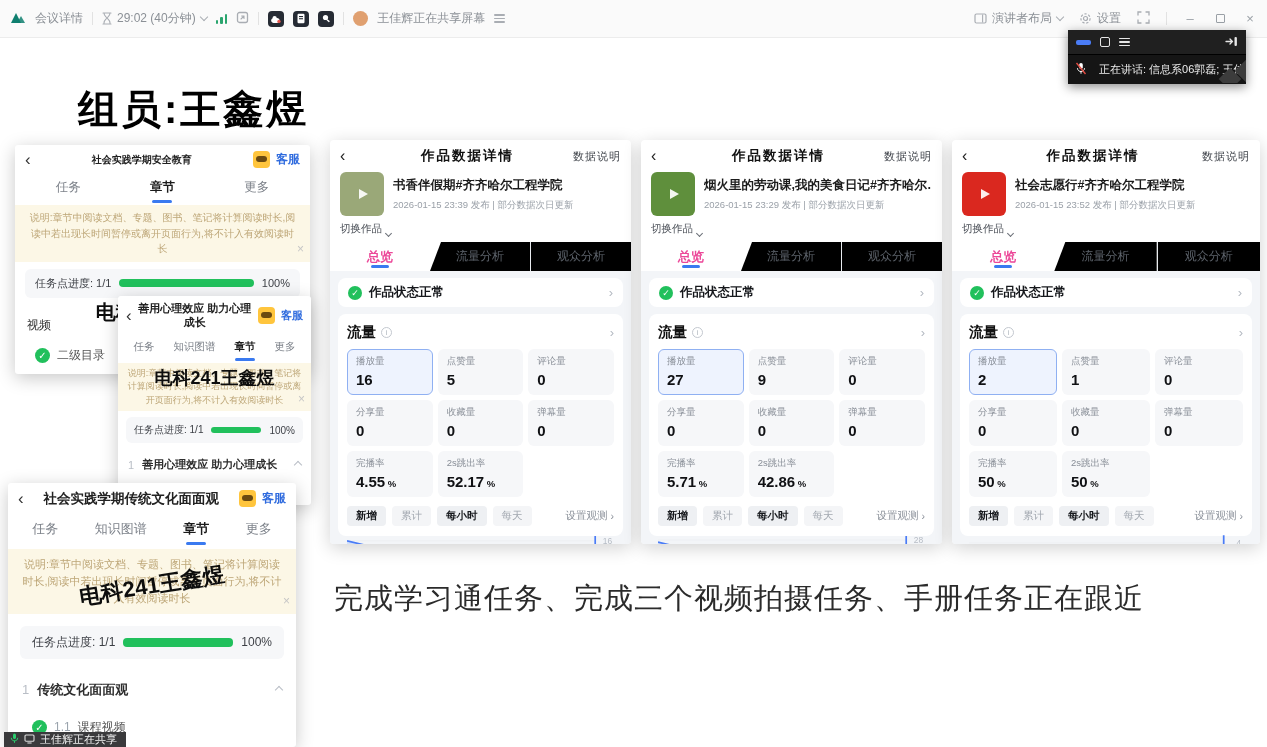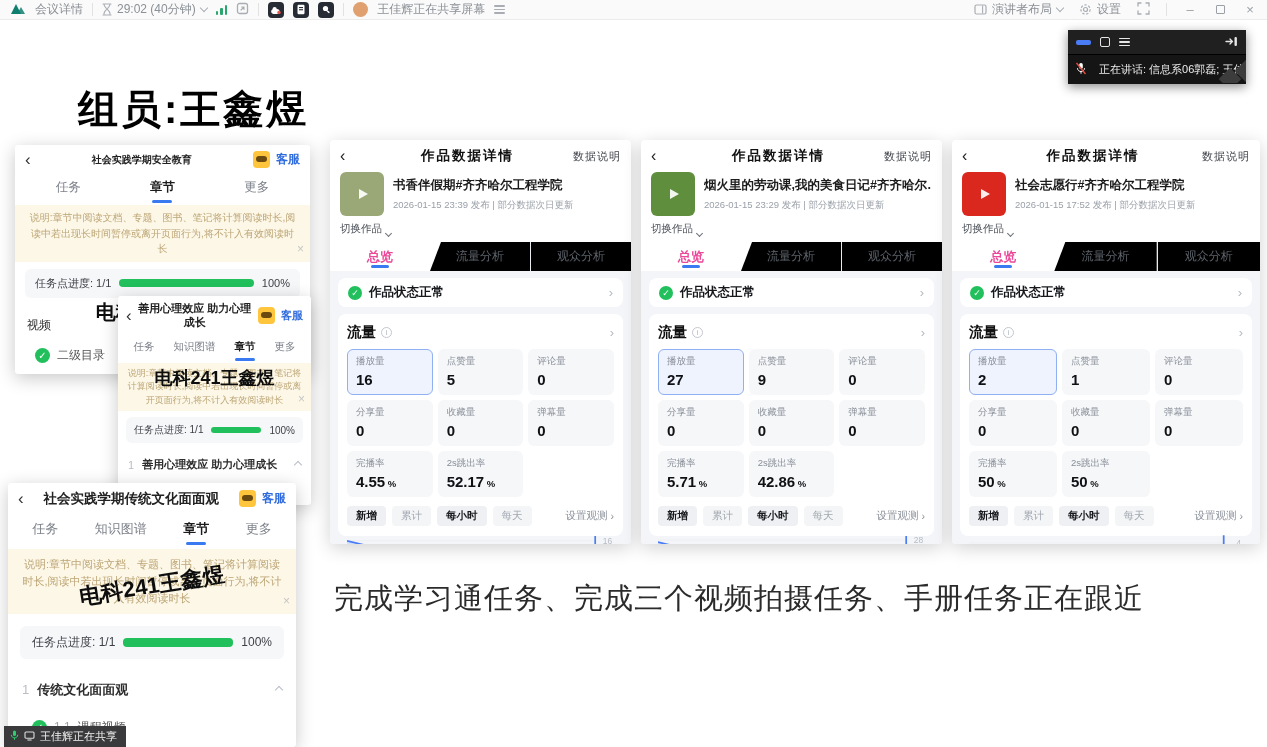--- a/index.html
+++ b/index.html
@@ -1,21 +1,21 @@
 <!DOCTYPE html>
 <html><head>
 <meta charset="utf-8">
 <style>
 *{margin:0;padding:0;box-sizing:border-box}
 html,body{width:1267px;height:747px;overflow:hidden}
 body{font-family:"Liberation Sans","DejaVu Sans",sans-serif;background:#fff}
 .screen{position:relative;width:1267px;height:747px;background:#fff;overflow:hidden}
 
 
-.meetbar{position:absolute;top:0;left:0;right:0;height:20px;background:#fafafa;border-bottom:1px solid #ececec;display:flex;align-items:center;padding:0 10px;gap:9px;font-size:12px;color:#8b9096;z-index:40}
+.meetbar{position:absolute;top:0;left:0;right:0;height:38px;background:#fafafa;border-bottom:1px solid #ececec;display:flex;align-items:center;padding:0 10px;gap:9px;font-size:12px;color:#8b9096;z-index:40}
 .mb-sep{width:1px;height:13px;background:#e2e2e2}
 .mb-group{display:flex;align-items:center;gap:5px}
 .sig{display:flex;align-items:flex-end;gap:2px;height:11px}
 .sig i{width:2.5px;background:#2aa56e;border-radius:1px;display:block}
 .appicon{width:16px;height:16px;border-radius:4px;background:#262b34;display:flex;align-items:center;justify-content:center;flex:none}
 .avatar{width:15px;height:15px;border-radius:50%;background:#e0a070;flex:none}
 .burger{display:inline-block;width:11px}
 .burger i{display:block;height:1.5px;background:#a9adb3;margin:2px 0;border-radius:1px}
 .mb-right{margin-left:auto;display:flex;align-items:center;gap:16px}
 .winbtn{color:#9aa0a6;font-size:13px;width:14px;text-align:center}
@@ -127,21 +127,21 @@
 .stat-value{font-size:15px;font-weight:bold;color:#101114;margin-top:3px}
 .stat-value .unit{font-size:9.5px}
 .dp-filters{display:flex;align-items:center;gap:6px;margin:9px 0 4px;font-size:10.5px}
 .pill{padding:3px 9px;border-radius:4px;background:#f4f5f7;color:#a2a8b0}
 .pill.on{color:#17191d;font-weight:bold;background:#eef0f3}
 .observe{margin-left:auto;color:#8a9099;display:flex;align-items:center;gap:3px}
 .chart{position:relative;margin-top:2px}
 .chart svg{width:100%;height:72px;display:block}
 
 
-.badge{position:absolute;left:4px;bottom:0;height:21px;background:#3a3a3c;display:flex;align-items:center;gap:5px;padding:0 9px 0 6px;color:#f2f2f2;font-size:11px;z-index:60}
+.badge{position:absolute;left:4px;bottom:0;height:15px;background:#3a3a3c;display:flex;align-items:center;gap:5px;padding:0 9px 0 6px;color:#f2f2f2;font-size:11px;z-index:60}
 </style>
 </head>
 <body>
 
 <div class="screen">
 
   <div class="meetbar">
     <span>
       <svg width="16" height="13" viewBox="0 0 16 13">
           <polygon points="1,12 6,2 11,12" fill="#0f7f6f"></polygon>
@@ -579,21 +579,21 @@
         <span class="dp-back">‹</span>
         <span class="dp-title">作品数据详情</span>
         <span class="dp-link">数据说明</span>
       </div>
       <div class="dp-video">
         <span class="dp-thumb" style="background: rgb(218, 40, 31);">
             <span class="play-tri"></span>
           </span>
         <span class="dp-vinfo">
           <div class="dp-vt">社会志愿行#齐齐哈尔工程学院</div>
-          <div class="dp-vm">2026-01-15 17:52 发布 | 部分数据次日更新</div>
+          <div class="dp-vm">2026-01-15 23:52 发布 | 部分数据次日更新</div>
         </span>
       </div>
       <div class="dp-switch">
         <span>切换作品</span>
           <i class="sw-chev"></i>
       </div>
       <div class="dp-tabs">
           <div class="dp-tab active">总览</div>
           <div class="dp-tab">流量分析</div>
           <div class="dp-tab">观众分析</div>

